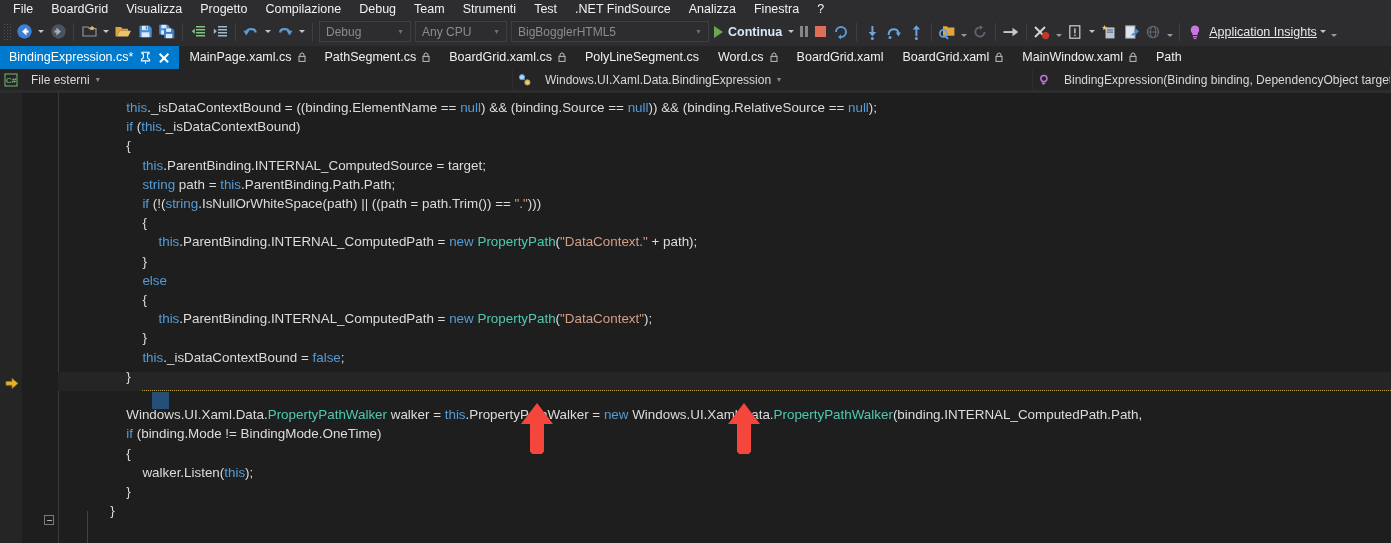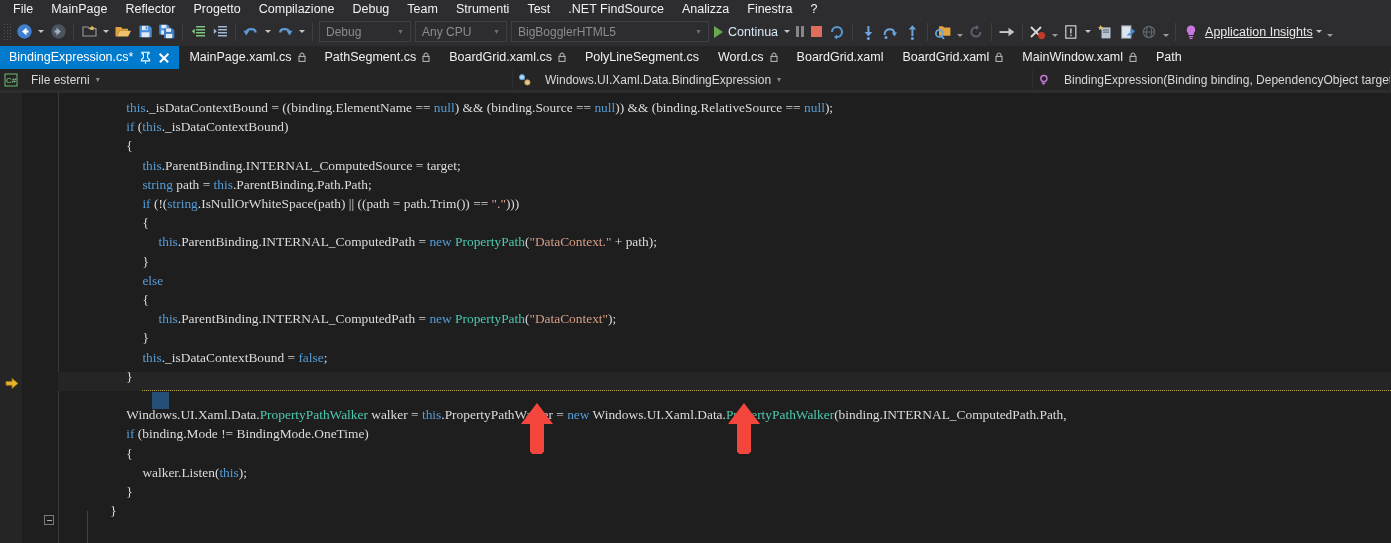--- a/index.html
+++ b/index.html
@@ -42,21 +42,21 @@
   .tb-combo {
     height: 21px; background: #2d2d30; border: 1px solid #3f3f46; color: #8b8b8e;
     font-size: 12px; display: flex; align-items: center; padding: 0 3px 0 6px;
     margin: 0 2px; position: relative;
   }
   .tb-combo .cval { flex: 1; white-space: nowrap; overflow: hidden; }
   .tb-combo .carr { width: 13px; text-align: center; color: #6f6f72; font-size: 8px; }
   .combo-debug { width: 92px; }
   .combo-cpu { width: 92px; }
   .combo-proj { width: 198px; }
-  .run-btn { display: flex; align-items: center; height: 22px; padding: 0 3px; }
+  .run-btn { display: flex; align-items: center; height: 22px; padding: 0 3px; font-weight: bold; }
   .run-tri { width: 0; height: 0; border-left: 9px solid #6aa84f; border-top: 6px solid transparent;
     border-bottom: 6px solid transparent; margin-right: 5px; }
   .run-label { color: #d7e8f7; font-size: 12.5px; white-space: nowrap; }
   .pause-ic { display: flex; gap: 2px; margin: 0 3px; }
   .pause-ic i { display: block; width: 3px; height: 11px; background: #868689; }
   .stop-ic { width: 11px; height: 11px; background: #e06c5a; margin: 0 4px; }
   .ai-label { color: #e8e8e8; font-size: 12.5px; white-space: nowrap; padding-left: 3px; text-decoration: underline; }
 
   svg.ic { display: block; }
 
@@ -107,21 +107,21 @@
   .track-margin { position: absolute; left: 22px; top: 0; width: 18px; height: 450px; background: #1e1e1e; }
   .track-bar { position: absolute; left: 30px; width: 4px; }
   .track-bar.yellow { background: #e8e05a; }
   .track-bar.green  { background: #4e7a2a; }
   .fold-margin { position: absolute; left: 40px; top: 0; width: 18px; height: 450px; background: #1e1e1e; }
   .vline { position: absolute; left: 47px; width: 1px; background: #424242; }
   .edge { position: absolute; left: 58px; top: 0; width: 1px; height: 450px; background: #3b3b3b; }
 
   .code {
     position: absolute; left: 62px; top: 0; width: 1330px; height: 450px;
-    font-family: Liberation Serif, serif;
+    font-family: Liberation Sans, sans-serif;
     font-size: 13.4px; line-height: 19.2px; color: #dcdcdc; white-space: pre;
   }
   .ln { position: absolute; left: 0; white-space: pre; }
   .k  { color: #569cd6; }
   .t  { color: #4ec9b0; }
   .s  { color: #d69d85; }
   .p  { color: #dcdcdc; }
 
   .exec-line {
     position: absolute; left: 58px; width: 1333px; height: 19px;
@@ -147,22 +147,22 @@
   
   .red-arrow { position: absolute; width: 36px; height: 52px; }
 </style>
 </head>
 <body>
 
 <div id="app">
 
   <div class="menubar" id="menubar">
       <div class="menu-item">File</div>
-      <div class="menu-item">MainPage</div>
-      <div class="menu-item">Reflector</div>
+      <div class="menu-item">BoardGrid</div>
+      <div class="menu-item">Visualizza</div>
       <div class="menu-item">Progetto</div>
       <div class="menu-item">Compilazione</div>
       <div class="menu-item">Debug</div>
       <div class="menu-item">Team</div>
       <div class="menu-item">Strumenti</div>
       <div class="menu-item">Test</div>
       <div class="menu-item">.NET FindSource</div>
       <div class="menu-item">Analizza</div>
       <div class="menu-item">Finestra</div>
       <div class="menu-item">?</div>

